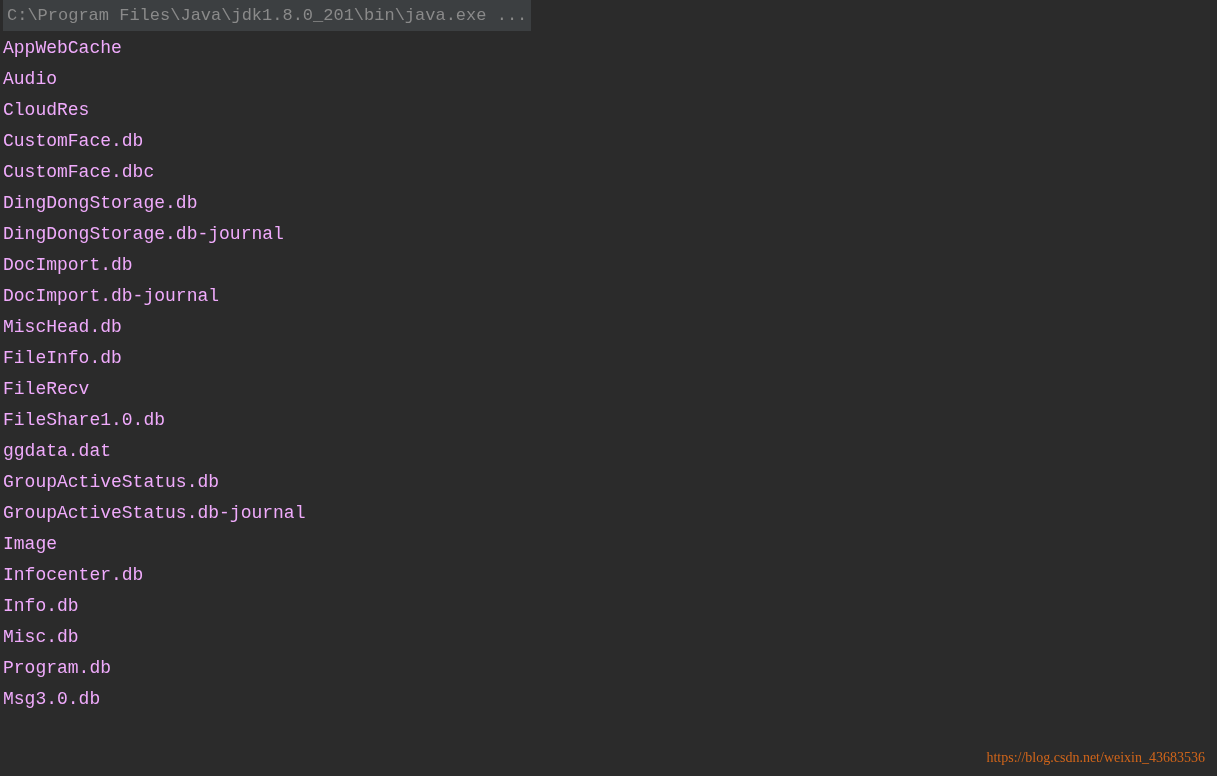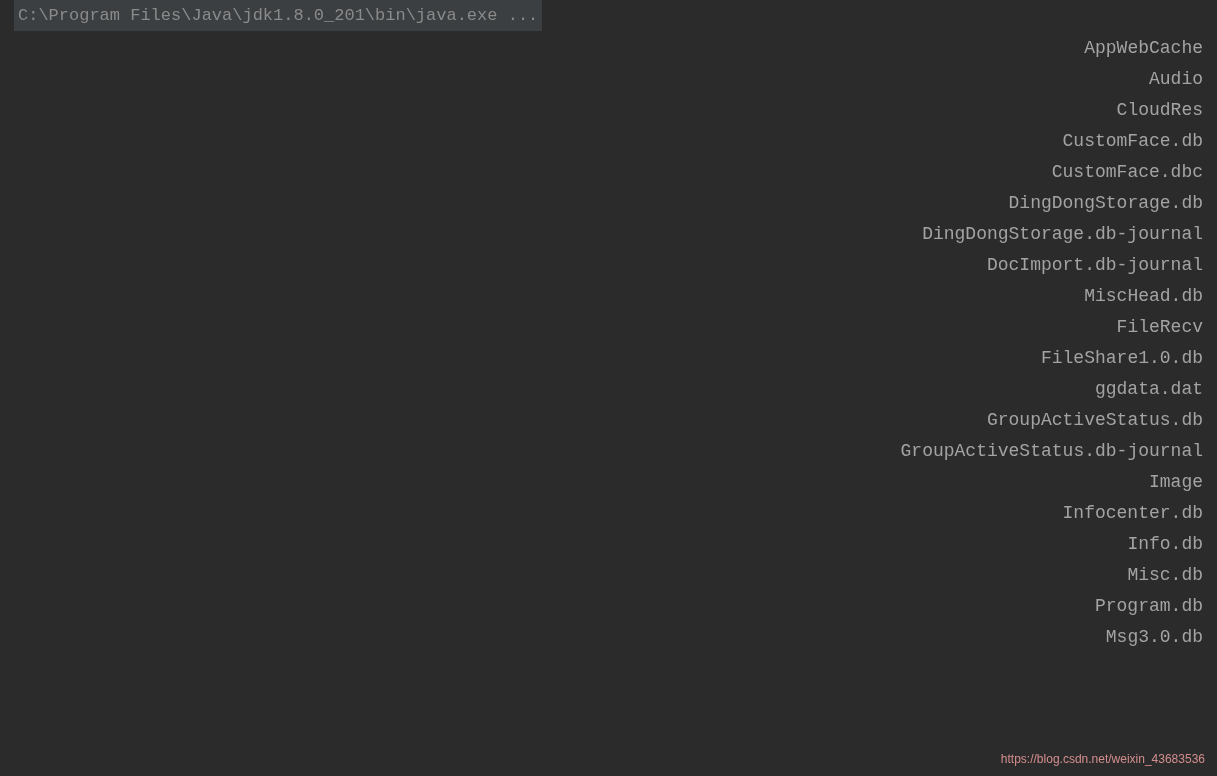--- a/index.html
+++ b/index.html
@@ -11,62 +11,63 @@
       background-color: #2b2b2b;
       color: #a9b7c6;
       font-family: 'Consolas', 'Monaco', 'Courier New', monospace;
       font-size: 18px;
       width: 1217px;
       height: 776px;
       overflow: hidden;
       position: relative;
     }
     .terminal-container {
-      padding: 0 14px;
+      padding: 0 3px;
       line-height: 31px;
       height: 100%;
     }
     .command-line {
       background-color: #3c3f41;
       color: #8a8a8a;
       padding: 0 4px;
       display: inline-block;
       margin-bottom: 2px;
       font-size: 17px;
     }
     .file-entry {
-      color: #a3a3a3;
+      color: #f0abfc;
       white-space: pre;
-      text-align: right;
     }
     .watermark {
       position: absolute;
       bottom: 10px;
       right: 12px;
-      color: #fca5a5;
-      font-family: Liberation Sans, sans-serif;
-      font-size: 12px;
+      color: #f97316;
+      font-family: Liberation Serif, serif;
+      font-size: 14px;
       opacity: 0.8;
     }
   </style>
 </head>
 <body>
 
 <div class="terminal-container">
   <div class="command-line"> C:\Program Files\Java\jdk1.8.0_201\bin\java.exe ...</div>
   <div>
     <div class="file-entry">AppWebCache</div>
     <div class="file-entry">Audio</div>
     <div class="file-entry">CloudRes</div>
     <div class="file-entry">CustomFace.db</div>
     <div class="file-entry">CustomFace.dbc</div>
     <div class="file-entry">DingDongStorage.db</div>
     <div class="file-entry">DingDongStorage.db-journal</div>
+    <div class="file-entry">DocImport.db</div>
     <div class="file-entry">DocImport.db-journal</div>
     <div class="file-entry">MiscHead.db</div>
+    <div class="file-entry">FileInfo.db</div>
     <div class="file-entry">FileRecv</div>
     <div class="file-entry">FileShare1.0.db</div>
     <div class="file-entry">ggdata.dat</div>
     <div class="file-entry">GroupActiveStatus.db</div>
     <div class="file-entry">GroupActiveStatus.db-journal</div>
     <div class="file-entry">Image</div>
     <div class="file-entry">Infocenter.db</div>
     <div class="file-entry">Info.db</div>
     <div class="file-entry">Misc.db</div>
     <div class="file-entry">Program.db</div>

